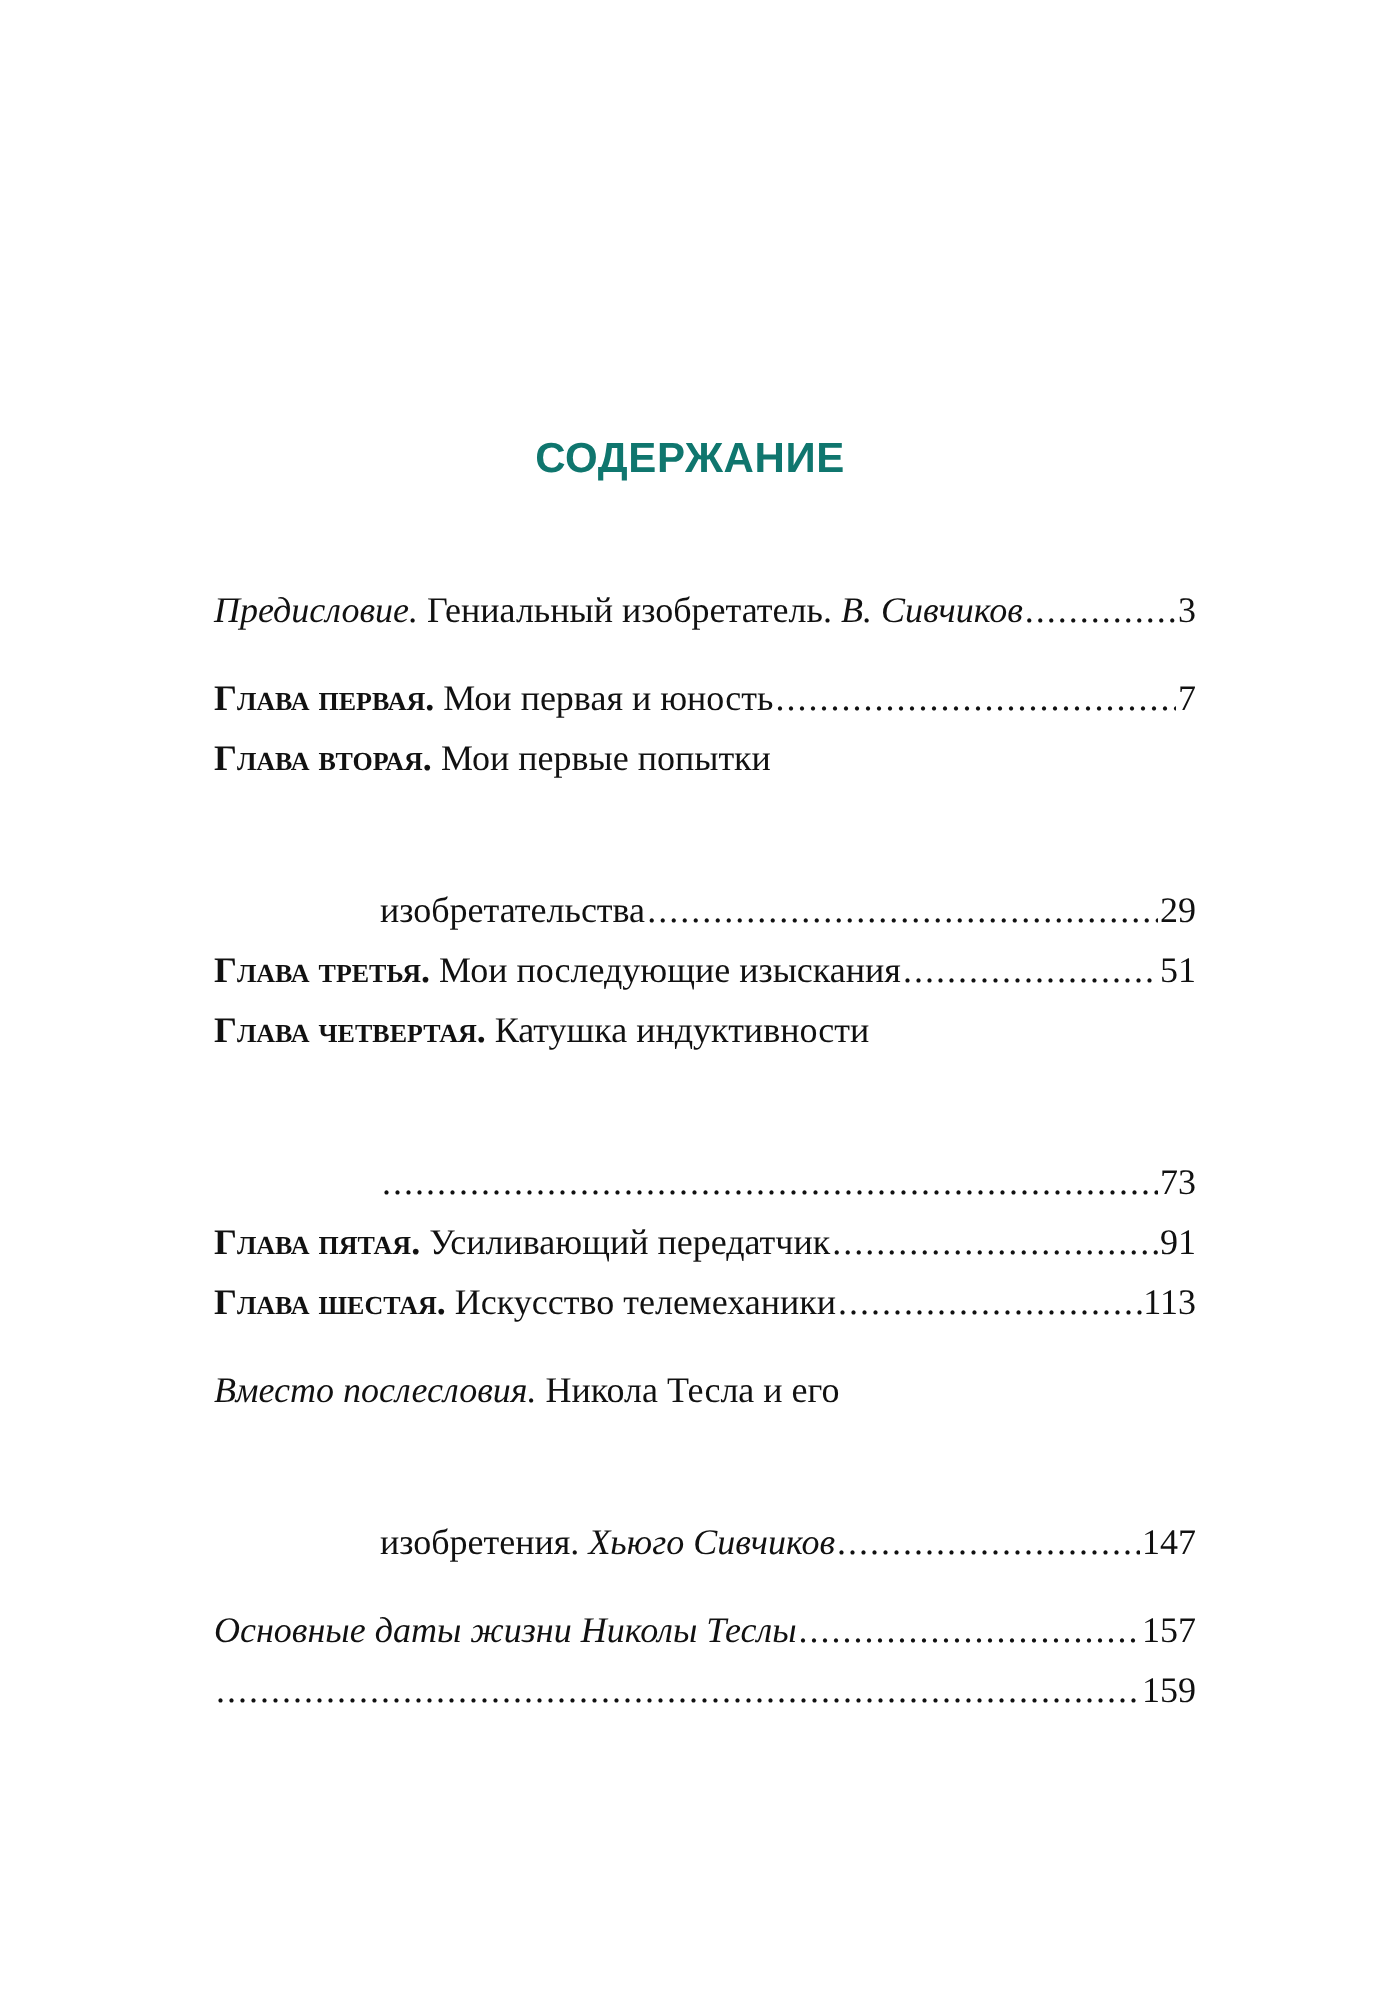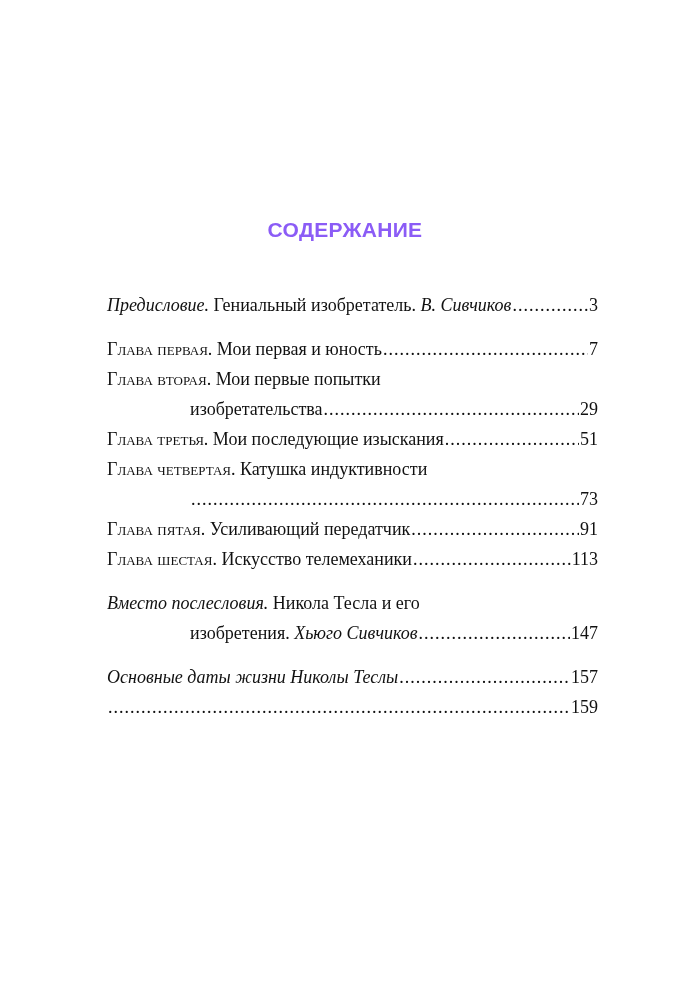--- a/index.html
+++ b/index.html
@@ -1,29 +1,29 @@
 <!DOCTYPE html>
 <html><head>
 <meta charset="utf-8">
 <style>
   html, body { margin: 0; padding: 0; background: #ffffff; }
   body { width: 690px; height: 1000px; position: relative; overflow: hidden;
          font-family: "Liberation Serif", "DejaVu Serif", serif; color: #111; }
   .title { position: absolute; top: 218px; left: 0; width: 690px; text-align: center;
            font-family: "Liberation Sans", "DejaVu Sans", sans-serif; font-weight: bold;
-           font-size: 21px; color: #8b5cf6; letter-spacing: 0.3px; }
+           font-size: 21px; color: #0f766e; letter-spacing: 0.3px; }
   .toc { position: absolute; left: 107px; width: 491px; top: 290px; font-size: 18px; }
   .entry { position: relative; height: 30px; line-height: 30px; }
   .row { display: flex; align-items: flex-start; white-space: nowrap; }
   .row .text { flex: 0 0 auto; }
   .row .dots { flex: 1 1 auto; overflow: hidden; white-space: nowrap; margin: 0 1px; }
   .row .dots::after { content: "................................................................................................................................................................"; letter-spacing: 1px; }
   .row .page { flex: 0 0 auto; }
-  .indent { padding-left: 83px; }
-  .sc { font-variant: small-caps; }
+  .indent { padding-left: 83px; margin-top: 46px; }
+  .sc { font-variant: small-caps; font-weight: bold; }
   .it { font-style: italic; }
   .gap { height: 14px; }
 </style>
 </head>
 <body>
 
 <div class="title">СОДЕРЖАНИЕ</div>
 
 <div class="toc">
 

